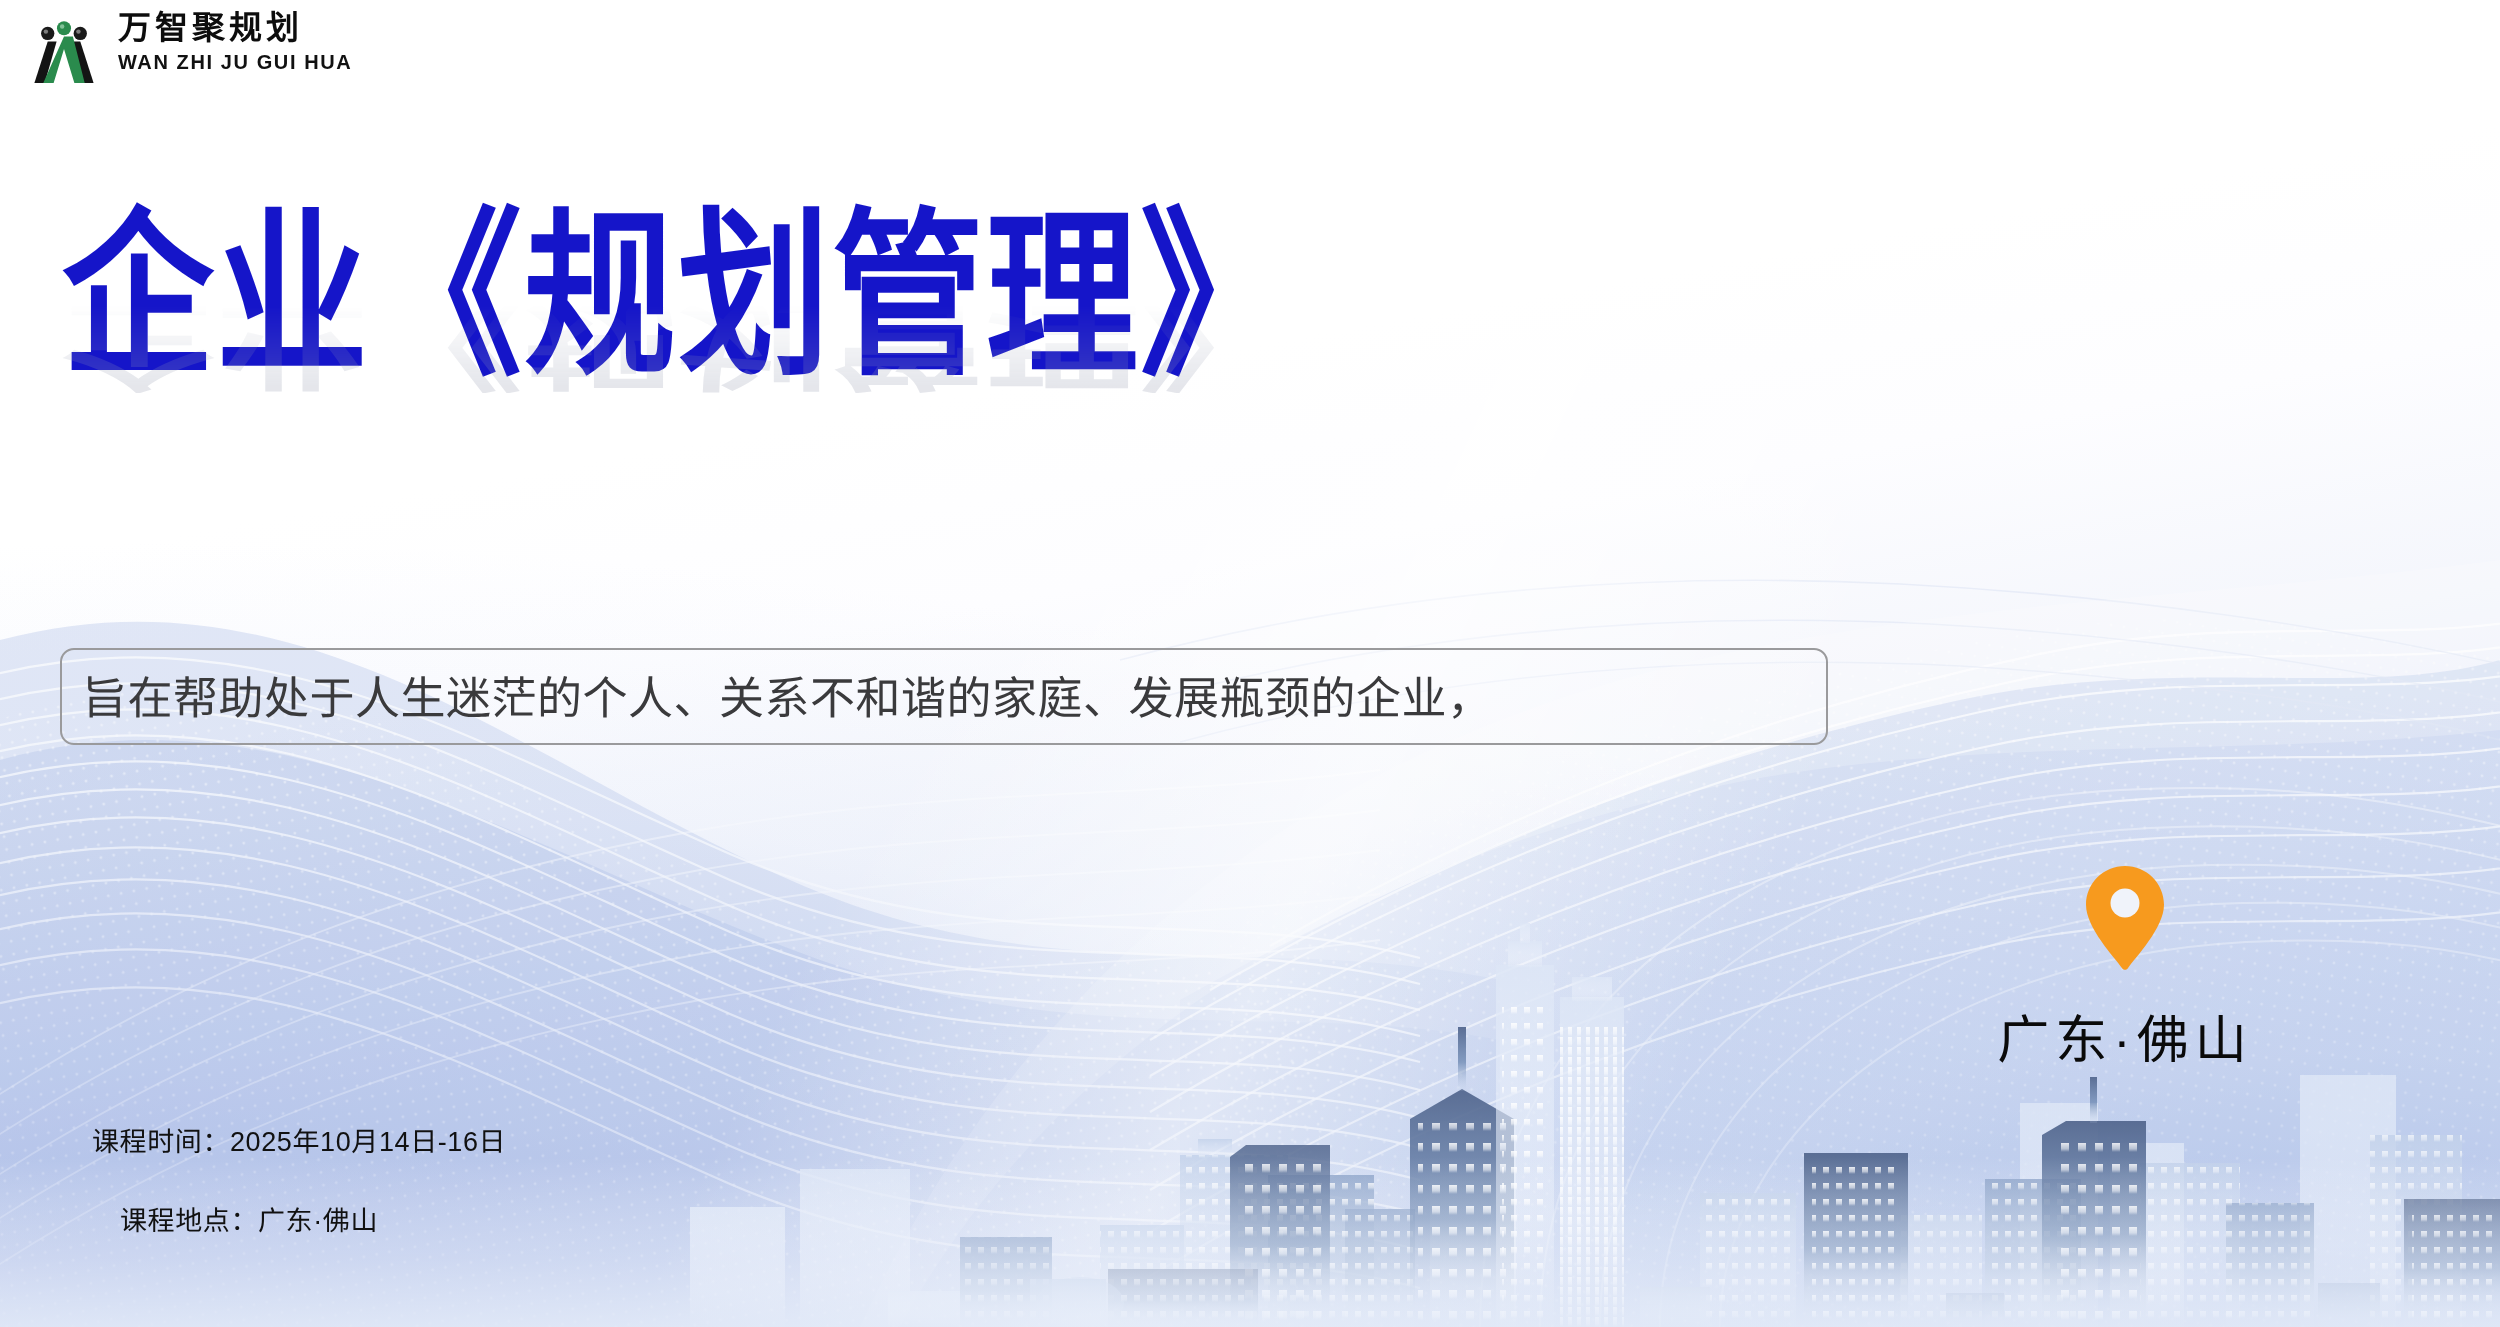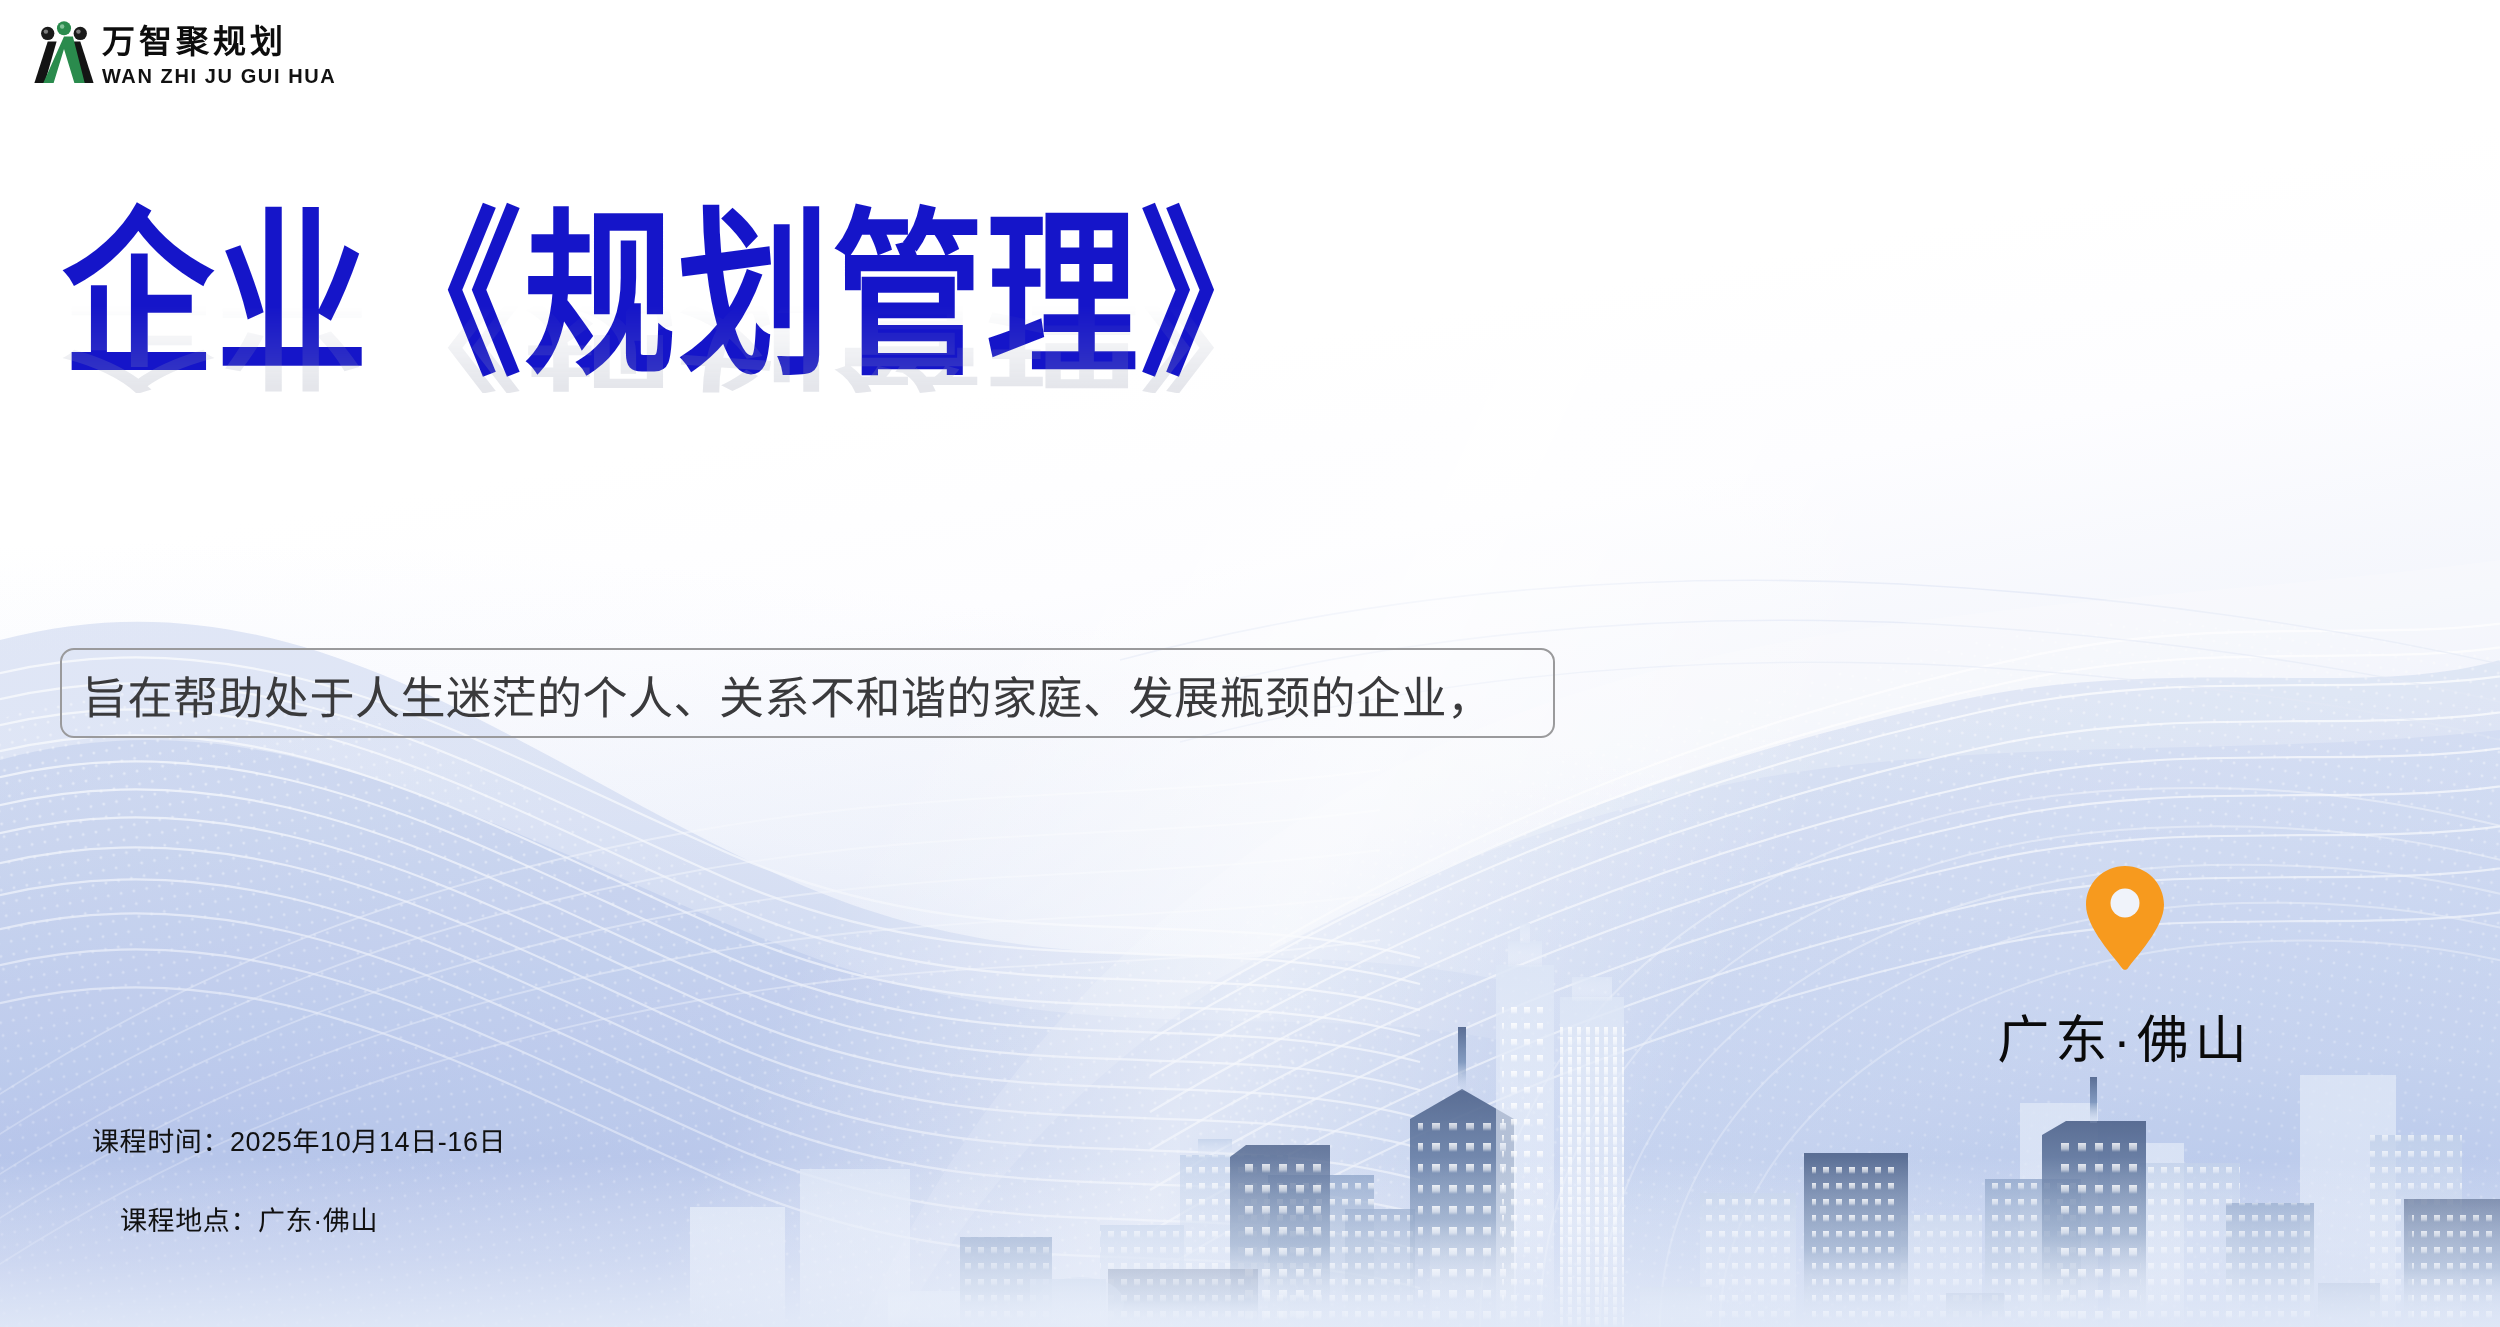--- a/index.html
+++ b/index.html
@@ -37,21 +37,21 @@
   }
   .bg-sheen{
     background:
       linear-gradient(115deg, rgba(255,255,255,0) 40%, rgba(255,255,255,.55) 55%, rgba(255,255,255,0) 70%);
   }
   .bg-svg{position:absolute;inset:0;width:100%;height:100%;}
 
   
   #logo{
     position:absolute;left:26px;top:12px;
-    display:flex;align-items:flex-end;
+    display:flex;align-items:flex-start;gap:16px;
     z-index:40;
   }
   #logo .mark{width:76px;height:74px;display:block;}
   #logo .wordmark{display:flex;flex-direction:column;line-height:1;}
   #logo .cn{
     font-family:"Liberation Serif","DejaVu Serif",serif;
     font-size:33px;font-weight:700;color:#0d0d0d;
     letter-spacing:4px;white-space:nowrap;
   }
   #logo .py{
@@ -80,22 +80,22 @@
     opacity:.30;
     -webkit-mask-image:linear-gradient(to top, rgba(0,0,0,0) 8%, rgba(0,0,0,.85) 92%);
     mask-image:linear-gradient(to top, rgba(0,0,0,0) 8%, rgba(0,0,0,.85) 92%);
     filter:blur(.4px);
   }
 
   
   #desc-box{
     position:absolute;left:60px;top:648px;z-index:30;
     box-sizing:border-box;
-    width:1495px;
-    padding:16px 22px 4px 20px;
+    width:1768px;
+    padding:16px 22px 11px 20px;
     border:2px solid #9a9a9c;
     border-radius:14px;
     background:rgba(255,255,255,0.0);
   }
   #desc-box .line{
     font-family:"Liberation Sans","DejaVu Sans",sans-serif;
     font-size:45px;color:#3a3a3c;font-weight:400;
     line-height:1.46;white-space:nowrap;letter-spacing:.5px;
   }
 

